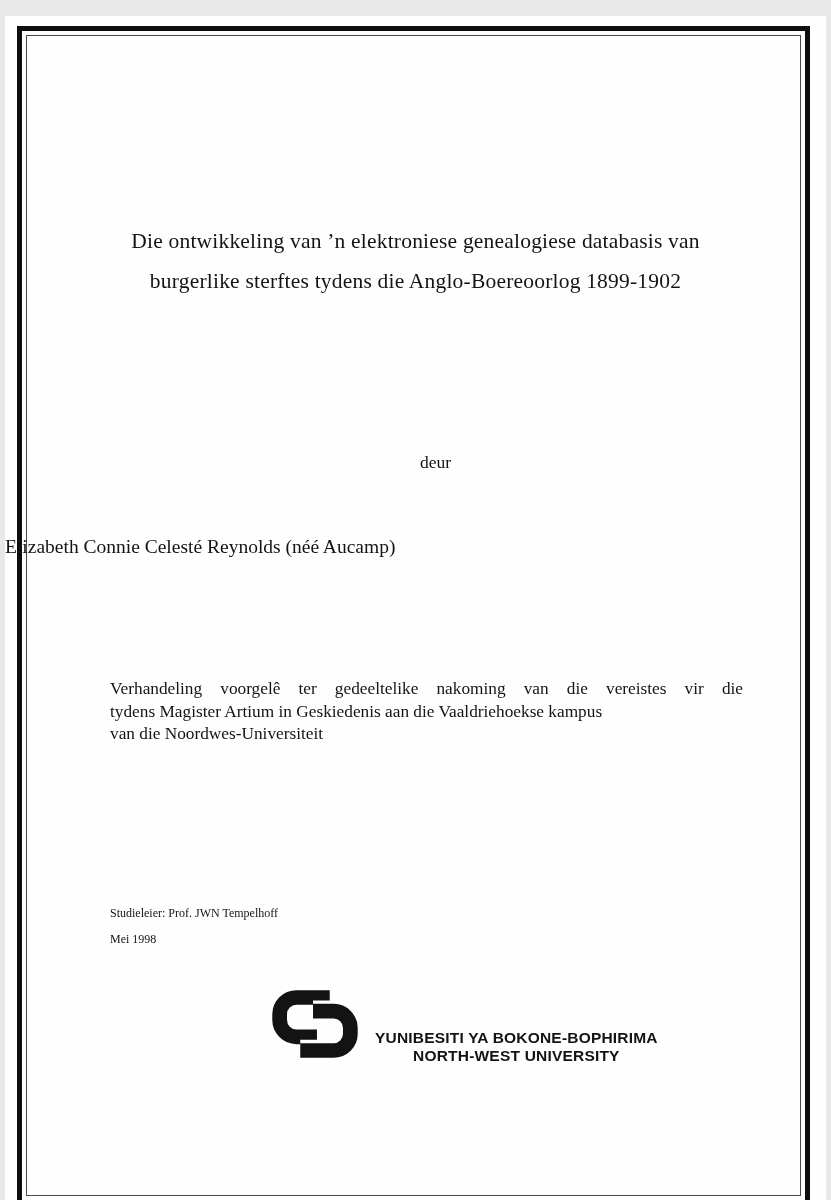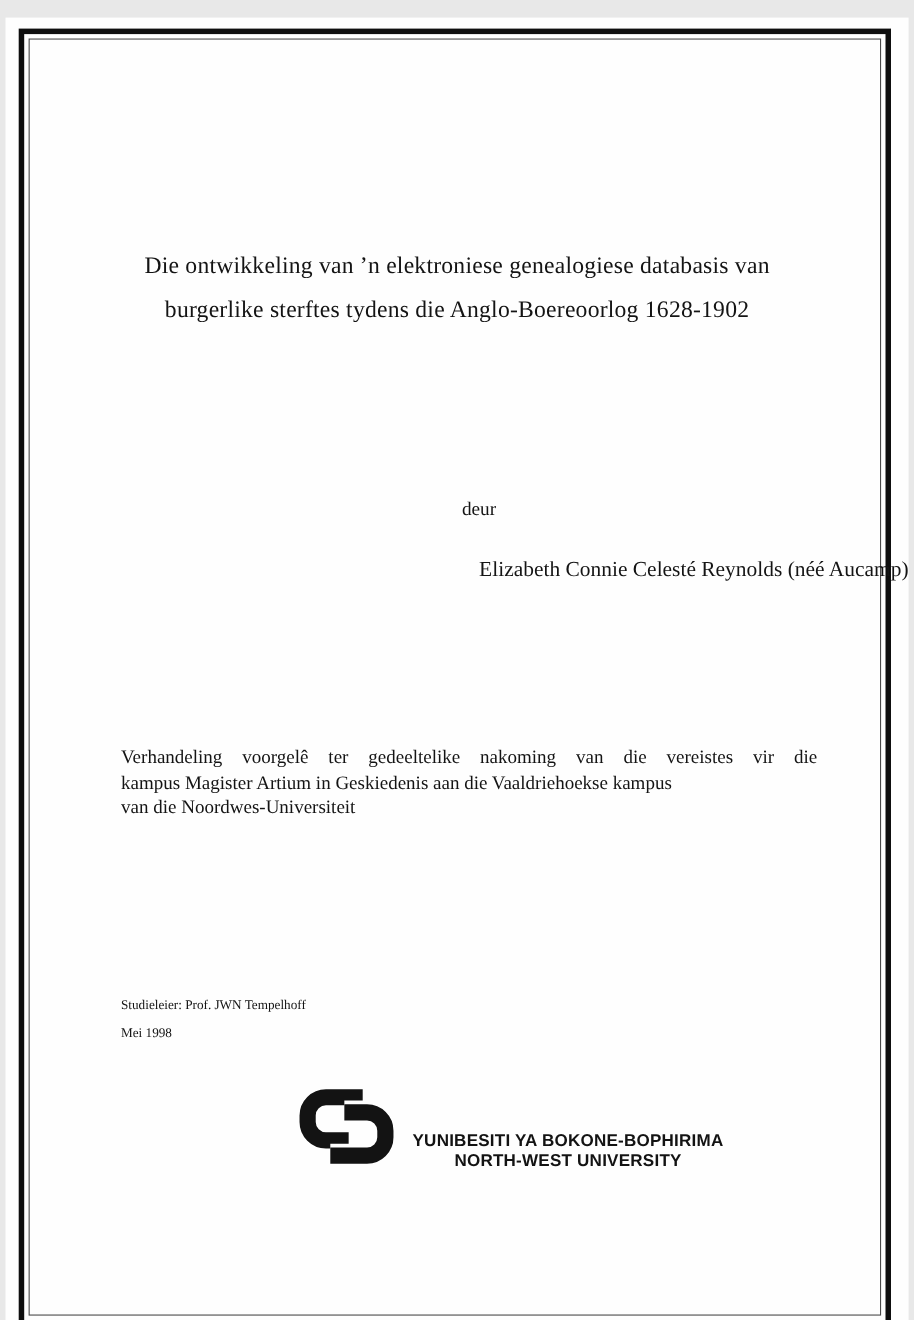--- a/index.html
+++ b/index.html
@@ -41,23 +41,23 @@
   .byline {
     position: absolute;
     top: 436px;
     left: 0; right: 0;
     text-align: center;
     font-size: 17.5px;
     padding-left: 40px;
   }
   .author {
     position: absolute;
-    top: 492px;
+    top: 520px;
     left: 0; right: 0;
-    text-align: right;
+    text-align: left;
     font-size: 19.5px;
   }
   .statement {
     position: absolute;
     top: 662px;
     left: 105px;
     width: 633px;
     font-size: 17.3px;
     line-height: 22.5px;
   }
@@ -101,30 +101,30 @@
 </head>
 <body>
 
 <div class="page">
 
   <div class="frame-outer"></div>
   <div class="frame-inner"></div>
 
   <div class="title-block">
     <div class="title-line">Die ontwikkeling van ’n elektroniese genealogiese databasis van</div>
-    <div class="title-line">burgerlike sterftes tydens die Anglo-Boereoorlog 1628-1902</div>
+    <div class="title-line">burgerlike sterftes tydens die Anglo-Boereoorlog 1899-1902</div>
   </div>
 
   <div class="byline">deur</div>
 
   <div class="author">Elizabeth Connie Celesté Reynolds (néé Aucamp)</div>
 
   <div class="statement">
     <div class="justified">Verhandeling voorgelê ter gedeeltelike nakoming van die vereistes vir die</div>
-    <div><span>kampus </span><span class="italic">Magister Artium</span><span> in Geskiedenis aan die Vaaldriehoekse kampus</span></div>
+    <div><span>tydens </span><span class="italic">Magister Artium</span><span> in Geskiedenis aan die Vaaldriehoekse kampus</span></div>
     <div>van die Noordwes-Universiteit</div>
   </div>
 
   <div class="supervisor-block">
     <div>Studieleier: Prof. JWN Tempelhoff</div>
     <div>Mei 1998</div>
   </div>
 
   <div class="logo-block">
     <svg class="logo-mark" viewBox="0 0 110 80" xmlns="http://www.w3.org/2000/svg" aria-hidden="true">

